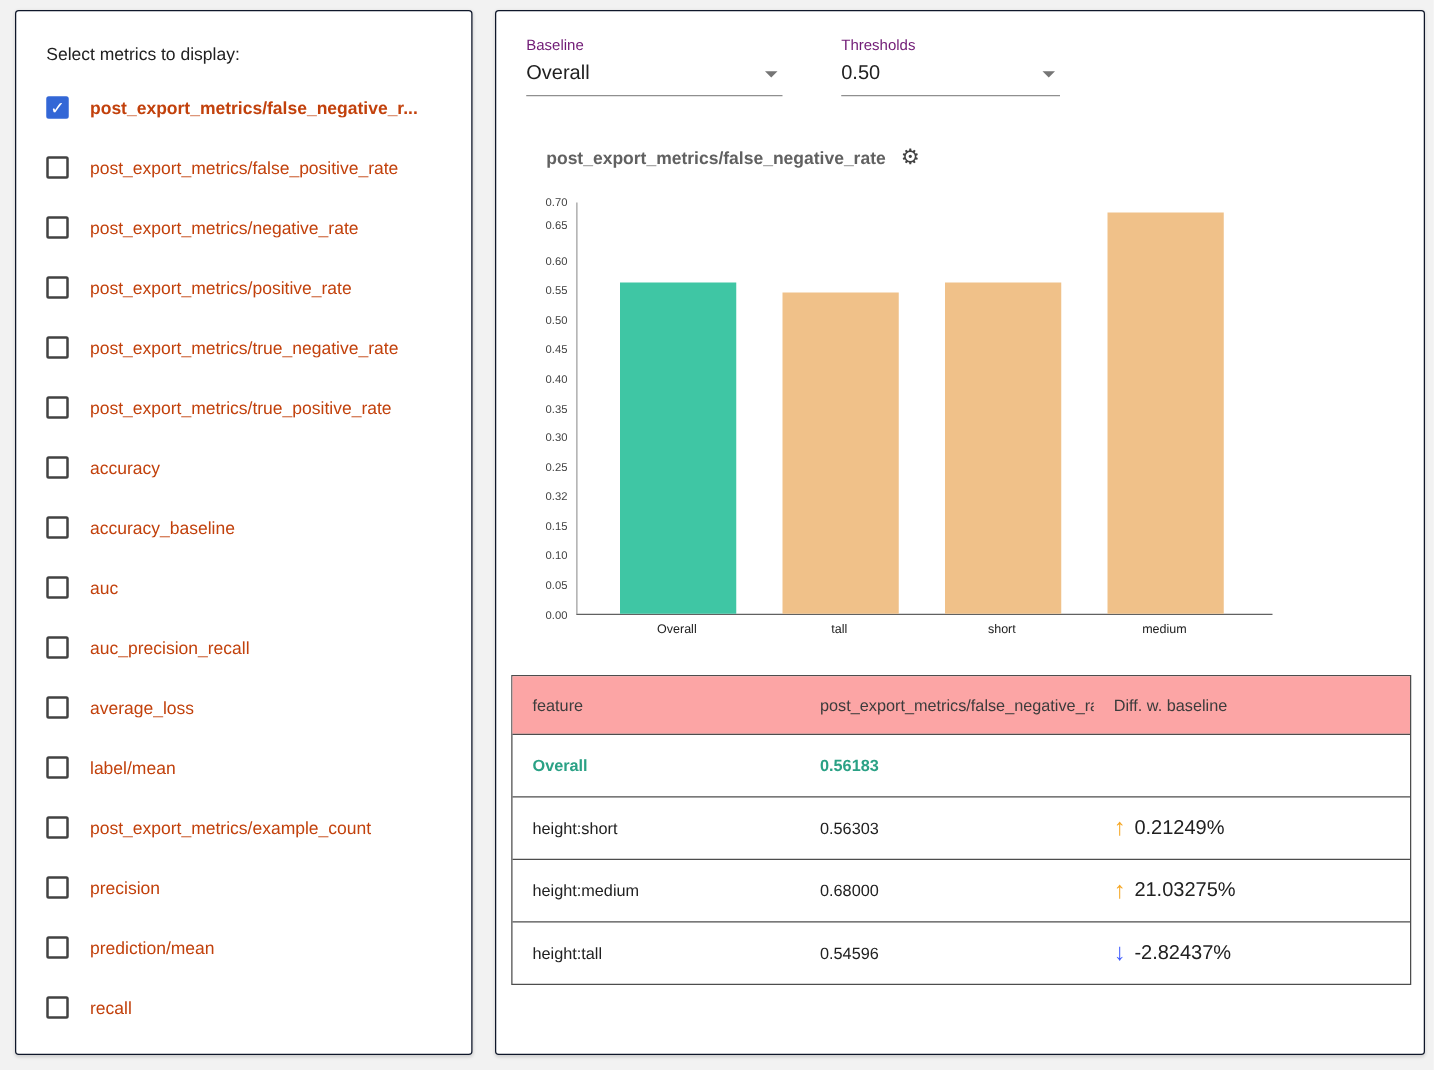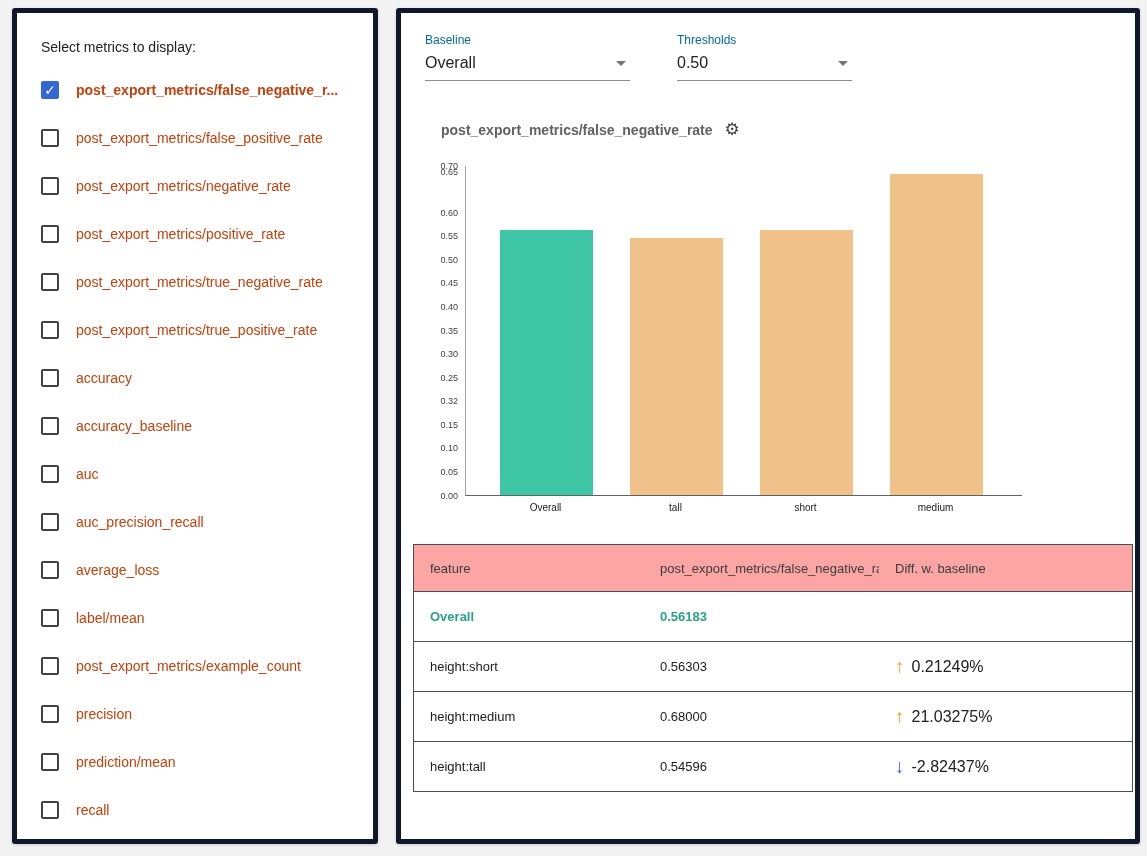--- a/index.html
+++ b/index.html
@@ -6,21 +6,21 @@
   html, body { width: 1147px; height: 856px; }
   body {
     font-family: "Liberation Sans", "DejaVu Sans", sans-serif;
     background: #f2f2f2;
     position: relative;
     overflow: hidden;
   }
   .card {
     position: absolute;
     background: #ffffff;
-    border: 5px solid #0f172a;
+    border: 1px solid #0f172a;
     border-radius: 3px;
     box-shadow: 0 1px 3px rgba(0,0,0,0.16);
   }
   .left-card  { left: 12px;  top: 8px; width: 366px; height: 836px; padding: 26px 18px 0 24px; }
   .right-card { left: 396px; top: 8px; width: 744px; height: 836px; padding: 20px 24px 0 24px; }
 
   
   .panel-title { font-size: 14px; color: #212121; }
   .metric-list { margin-top: 11px; }
   .metric-item { display: flex; align-items: center; height: 48px; cursor: pointer; }
@@ -32,21 +32,21 @@
   }
   .checkmark { color: #fff; font-size: 14px; font-weight: bold; line-height: 14px; }
   .metric-label { font-size: 14px; color: #c2410c; white-space: nowrap; overflow: hidden; }
   .metric-label.bold { font-weight: bold; }
 
   
   .controls-row { display: flex; }
   .select-control { cursor: pointer; }
   .baseline-control  { width: 205px; margin-right: 47px; }
   .thresholds-control { width: 175px; }
-  .select-label { font-size: 12px; color: #0369a1; margin-bottom: 7px; }
+  .select-label { font-size: 12px; color: #701a75; margin-bottom: 7px; }
   .select-value-row {
     display: flex; align-items: center; justify-content: space-between;
     border-bottom: 1px solid #8f8f8f; padding-bottom: 8px;
   }
   .select-value { font-size: 16px; color: #212121; }
   .caret {
     width: 0; height: 0; margin-right: 4px;
     border-left: 5px solid transparent; border-right: 5px solid transparent;
     border-top: 5px solid #757575;
   }
@@ -184,21 +184,21 @@
         <div class="ytick" style="bottom: 66.2143px;">0.15</div>
         <div class="ytick" style="bottom: 89.7857px;">0.32</div>
         <div class="ytick" style="bottom: 113.357px; text-align: center;">0.25</div>
         <div class="ytick" style="bottom: 136.929px;">0.30</div>
         <div class="ytick" style="bottom: 160.5px;">0.35</div>
         <div class="ytick" style="bottom: 184.071px;">0.40</div>
         <div class="ytick" style="bottom: 207.643px;">0.45</div>
         <div class="ytick" style="bottom: 231.214px;">0.50</div>
         <div class="ytick" style="bottom: 254.786px;">0.55</div>
         <div class="ytick" style="bottom: 278.357px;">0.60</div>
-        <div class="ytick" style="bottom: 319px; margin-top: 28px;">0.65</div>
+        <div class="ytick" style="bottom: 307px; margin-top: 28px;">0.65</div>
         <div class="ytick" style="bottom: 325.5px;">0.70</div>
       </div>
     <div class="plot" id="plot">
         <div class="bar" style="left: 34px; height: 264.863px; background: rgb(63, 198, 164);"></div>
         <div class="bar" style="left: 164px; height: 257.381px; background: rgb(240, 193, 137);"></div>
         <div class="bar" style="left: 294px; height: 265.428px; background: rgb(240, 193, 137);"></div>
         <div class="bar" style="left: 424px; height: 320.571px; background: rgb(240, 193, 137);"></div>
       </div>
   <div class="xlabel" style="left: 74px;">Overall</div>
       <div class="xlabel" style="left: 204px;">tall</div>

